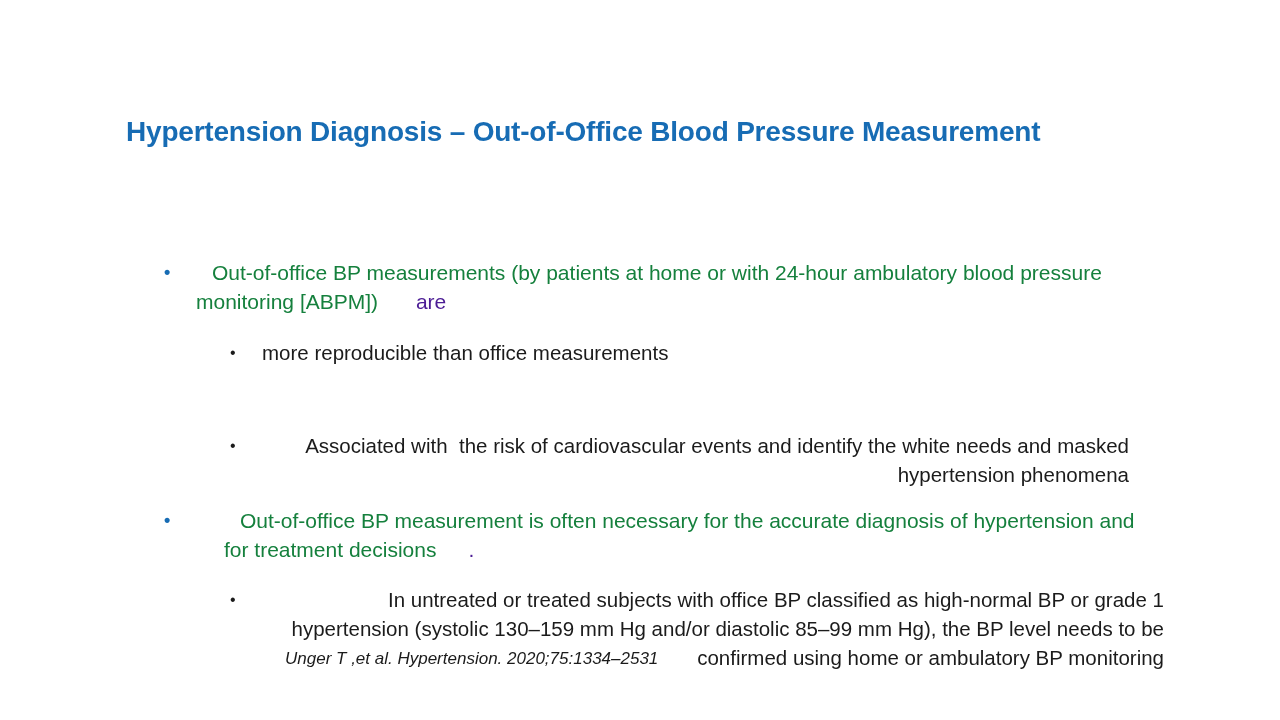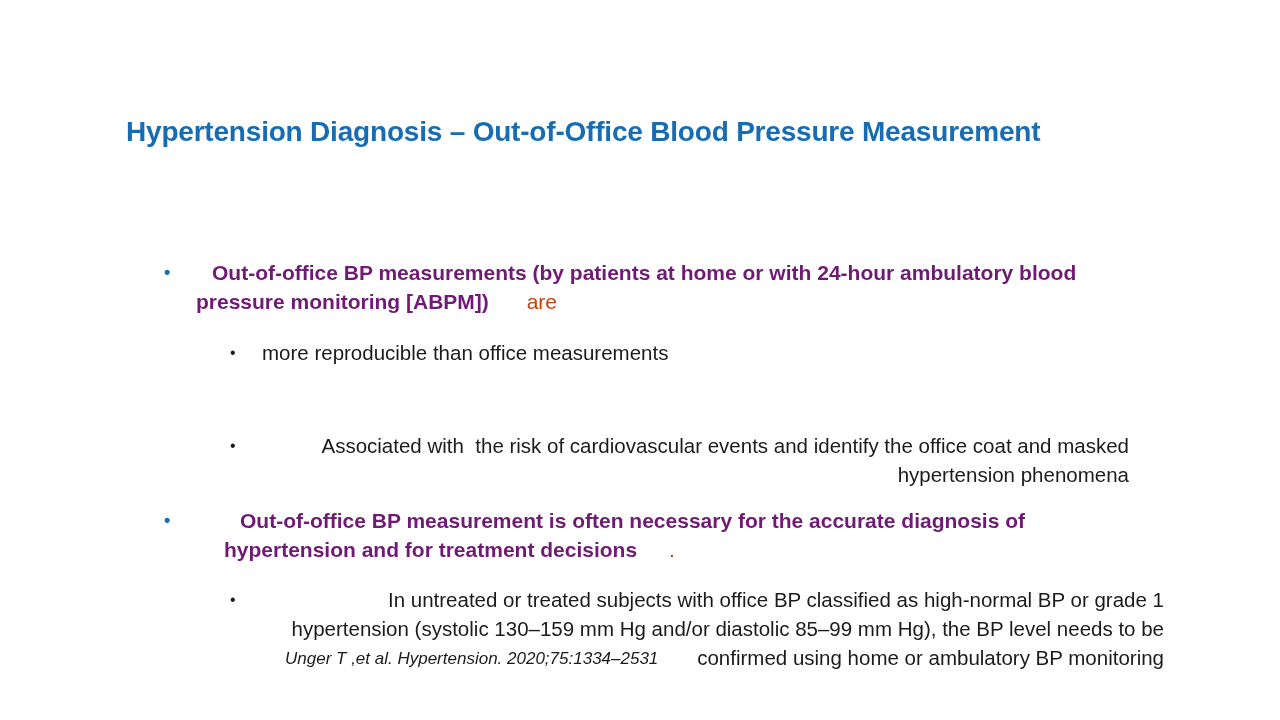--- a/index.html
+++ b/index.html
@@ -44,25 +44,25 @@
     width: 22px;
     color: #1b1b1b;
     font-size: 16px;
   }
   .bullet-text {
     font-size: 21px;
     line-height: 29px;
     white-space: pre-wrap;
   }
   .hl {
-    color: #701a75;
-    font-weight: 700;
+    color: #15803d;
+    font-weight: 400;
   }
   .plain {
-    color: #c2410c;
+    color: #4c1d95;
     font-weight: 400;
   }
   .sub-group {
     position: absolute;
     display: flex;
     flex-direction: column;
     text-align: right;
   }
   .sub-group .bullet-row { position: static; }
   .sub-group .bullet-text {
@@ -93,21 +93,21 @@
     <div class="bullet-text"><span class="hl">Out-of-office BP measurements (by patients at home or with 24-hour ambulatory blood pressure monitoring [ABPM])</span><span class="plain"> are</span></div>
   </div>
 
   <div id="sublist1" class="sub-group">
     <div class="bullet-row l2">
       <span class="marker"></span>
       <div class="bullet-text">more reproducible than office measurements</div>
     </div>
     <div class="bullet-row l2">
       <span class="marker"></span>
-      <div class="bullet-text">Associated with  the risk of cardiovascular events and identify the office coat and masked hypertension phenomena</div>
+      <div class="bullet-text">Associated with  the risk of cardiovascular events and identify the white needs and masked hypertension phenomena</div>
     </div>
   </div>
 
   <div id="bullet2" class="bullet-row l1">
     <span class="marker"></span>
     <div class="bullet-text"><span class="hl">Out-of-office BP measurement is often necessary for the accurate diagnosis of hypertension and for treatment decisions</span><span class="plain">.</span></div>
   </div>
 
   <div id="sublist2" class="sub-group">
     <div class="bullet-row l2">

